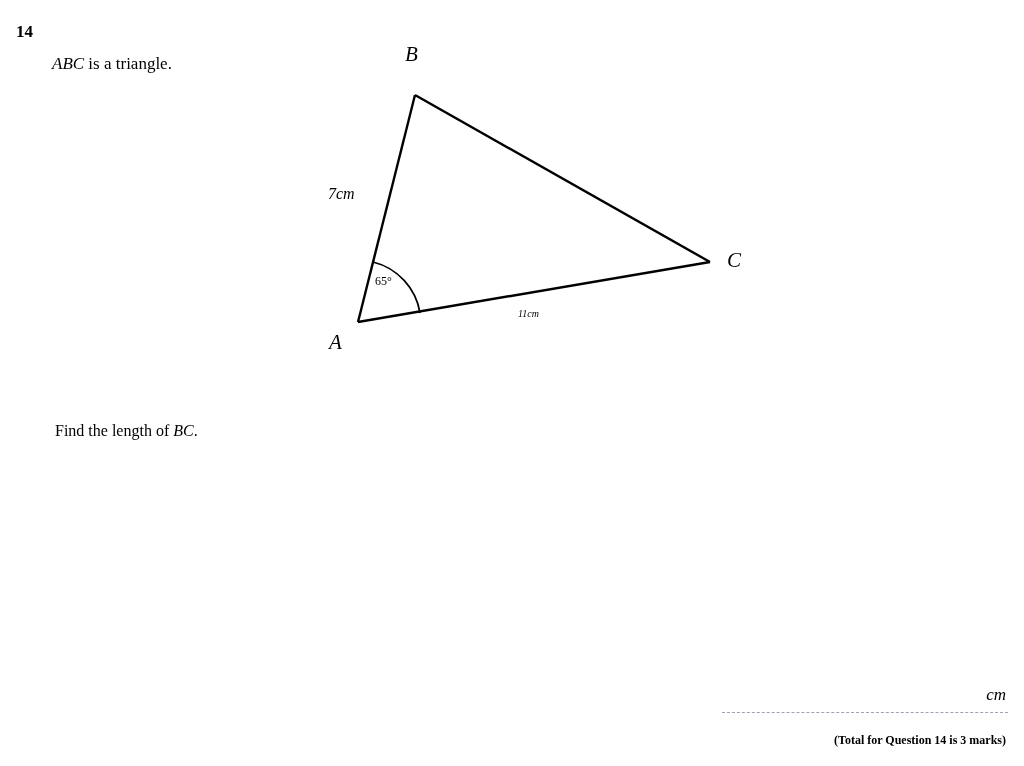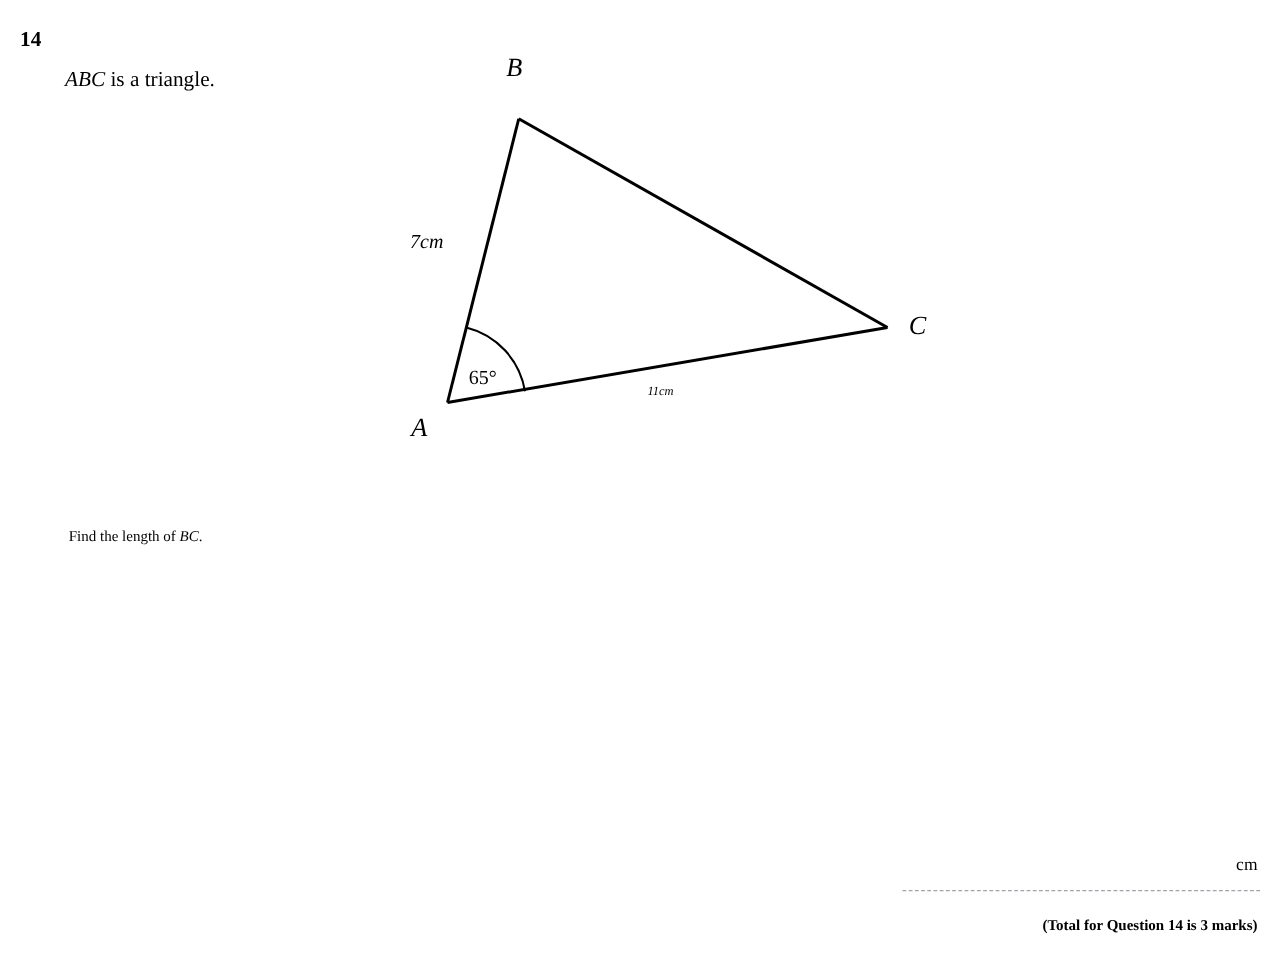--- a/index.html
+++ b/index.html
@@ -44,36 +44,37 @@
     width: 560px;
     height: 320px;
   }
   .figure svg {
     display: block;
   }
   .prompt-1 {
     position: absolute;
     left: 55px;
     top: 422px;
-    font-size: 12px;
+    font-size: 16px;
   }
   .prompt-2 {
     position: absolute;
     left: 55px;
     top: 459px;
     font-size: 17px;
   }
   .ital {
     font-style: italic;
   }
   .answer-unit {
     position: absolute;
     right: 18px;
     top: 685px;
-    font-size: 14px;
+    font-size: 17px;
+    font-style: italic;
   }
   .answer-line {
     position: absolute;
     left: 722px;
     top: 712px;
     width: 286px;
     border-top: 1px dashed #9aa3ae;
     height: 0;
   }
   .total-marks {
@@ -106,21 +107,21 @@
       <path d="M 160 263 A 63 63 0 0 0 113 212" fill="none" stroke="#000000" stroke-width="1.7"></path>
     </svg>
 
     <div style="position:absolute; left:145px; top:-8px; font-size:21px; font-style:italic;" class="label-text">B</div>
     <div style="position:absolute; left:467px; top:198px; font-size:21px; font-style:italic;" class="label-text">C</div>
     <div style="position:absolute; left:69px; top:280px; font-size:21px; font-style:italic;" class="label-text">A</div>
 
     <div style="position:absolute; left:68px; top:135px; font-size:16px; font-style:italic;text-align:right;" class="label-text">7cm</div>
     <div style="position:absolute; left:258px; top:258px; font-size:10px; font-style:italic;" class="label-text">11cm</div>
 
-    <div style="position:absolute; left:115px; top:244px; font-size:16px;" class="label-text">65°</div>
+    <div style="position:absolute; left:115px; top:224px; font-size:12px;" class="label-text">65°</div>
   </div>
 
   <div class="prompt-1"><span>Find the length of </span><span class="ital">BC</span><span>.</span></div>
 
 
   <div class="answer-unit">cm</div>
 
   <div class="answer-line"></div>
 
   <div class="total-marks">(Total for Question 14 is 3 marks)</div>

